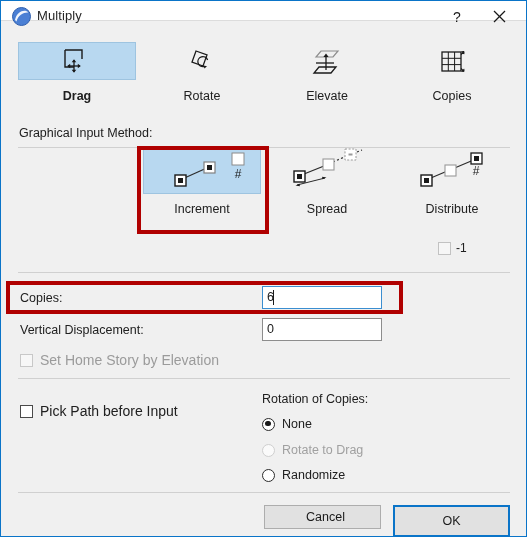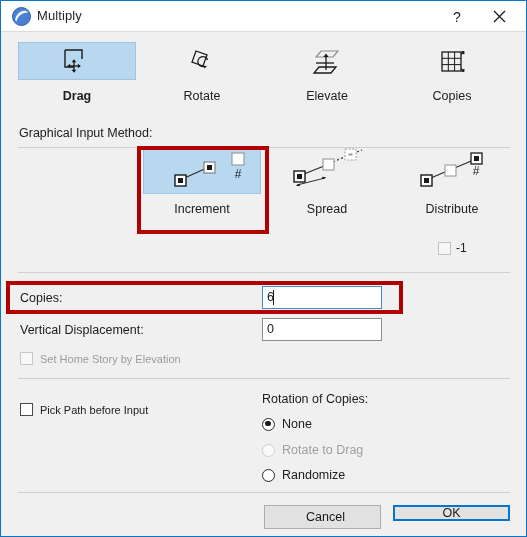--- a/index.html
+++ b/index.html
@@ -18,21 +18,21 @@
     background: #f0f0f0;
     border: 1px solid #0a74c8;
     overflow: hidden;
   }
 
   
   .titlebar {
     position: absolute;
     left: 0; top: 0;
     width: 100%;
-    height: 31px;
+    height: 20px;
     background: #ffffff;
     border-bottom: 1px solid #dcdcdc;
     box-sizing: border-box;
   }
   .title-icon {
     position: absolute;
     left: 11px; top: 6px;
     width: 19px; height: 19px;
   }
   .title-text {
@@ -176,21 +176,21 @@
     position: absolute;
     width: 1px; height: 15px;
     background: #1a1a1a;
   }
 
   .chk-row {
     position: absolute;
     display: flex; align-items: center; gap: 7px;
     cursor: default;
   }
-  .chk-label { font-size: 11px; color: #202020; }
+  .chk-label { font-size: 14px; color: #202020; }
   .chk-label.disabled { color: #9b9b9b; }
   .chk-box {
     width: 13px; height: 13px;
     box-sizing: border-box;
     background: #ffffff;
     border: 1px solid #4a4a4a;
   }
   .chk-box.disabled { border-color: #c8c8c8; background: #f7f7f7; }
 
   .sep3 {
@@ -431,15 +431,15 @@
   </div>
 
   <div class="radio-row" style="top:467px;">
     <span class="radio"></span>
     <span class="radio-label">Randomize</span>
   </div>
 
   <div class="sep3"></div>
 
   <div class="btn" style="left:263px; top:504px; width:117px; height:24px;padding-left:6px;">Cancel</div>
-  <div class="btn default" style="left:392px; top:504px; width:117px; height:16px;">OK</div>
+  <div class="btn default" style="left:392px; top:504px; width:117px; height:32px;">OK</div>
 
 </div>
 
 </body></html>

